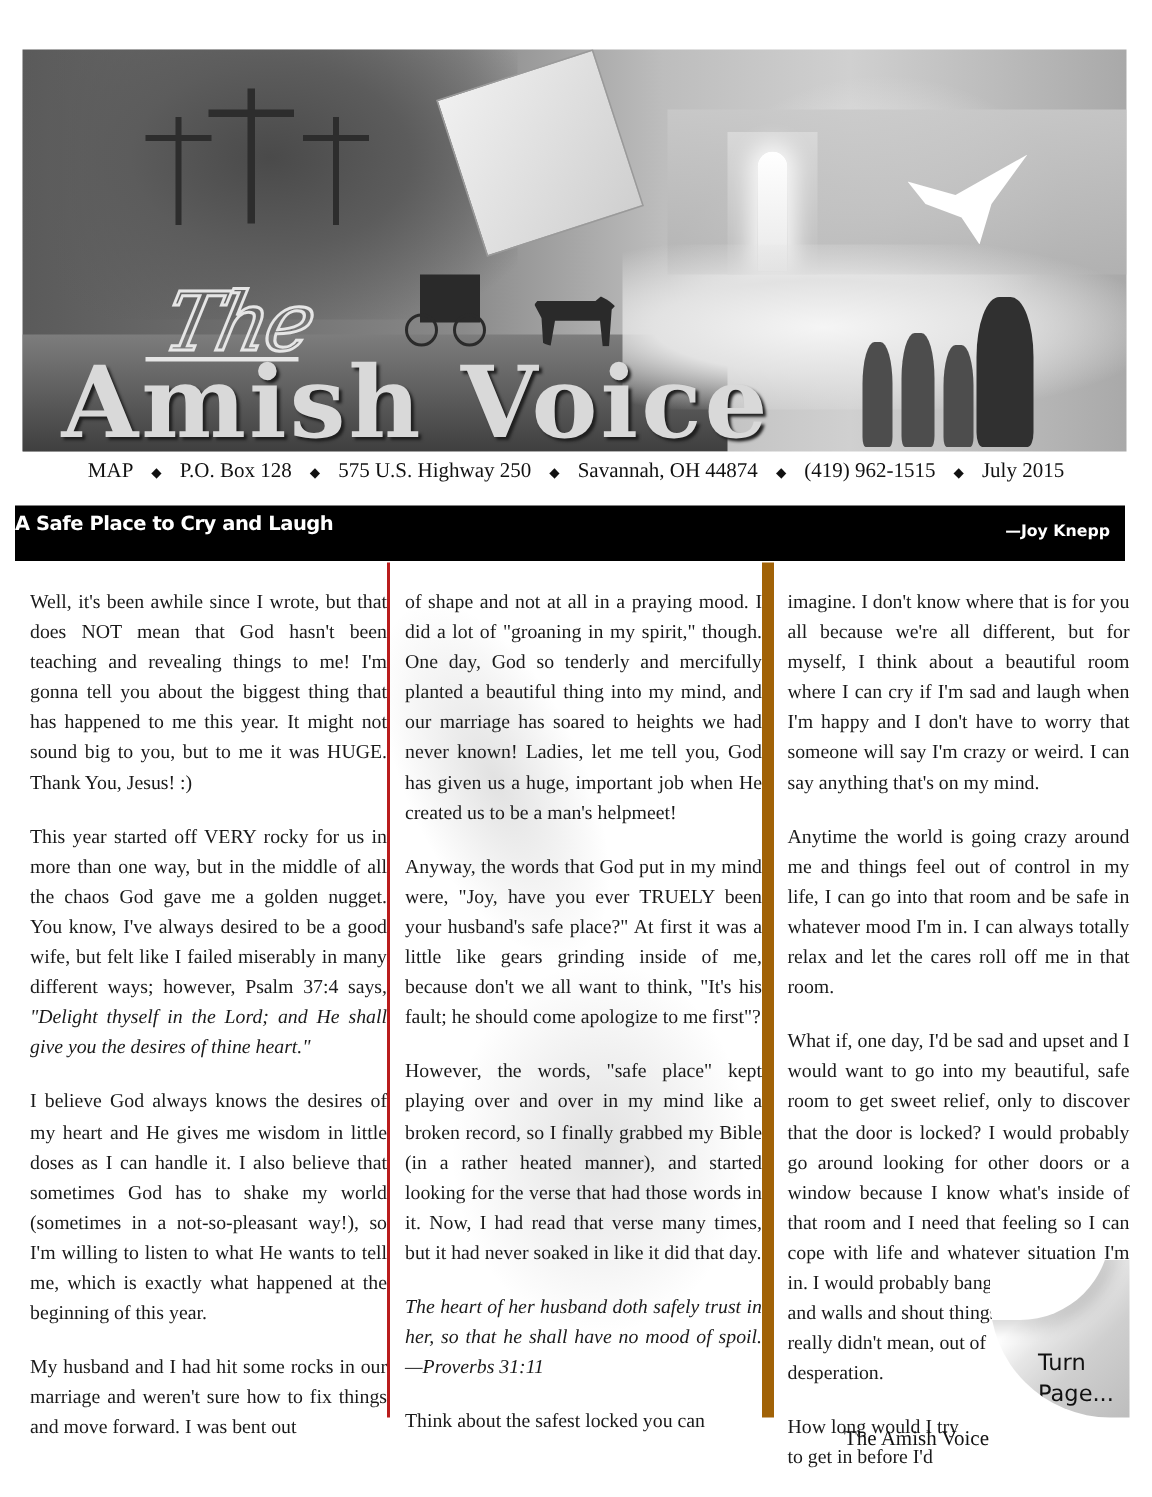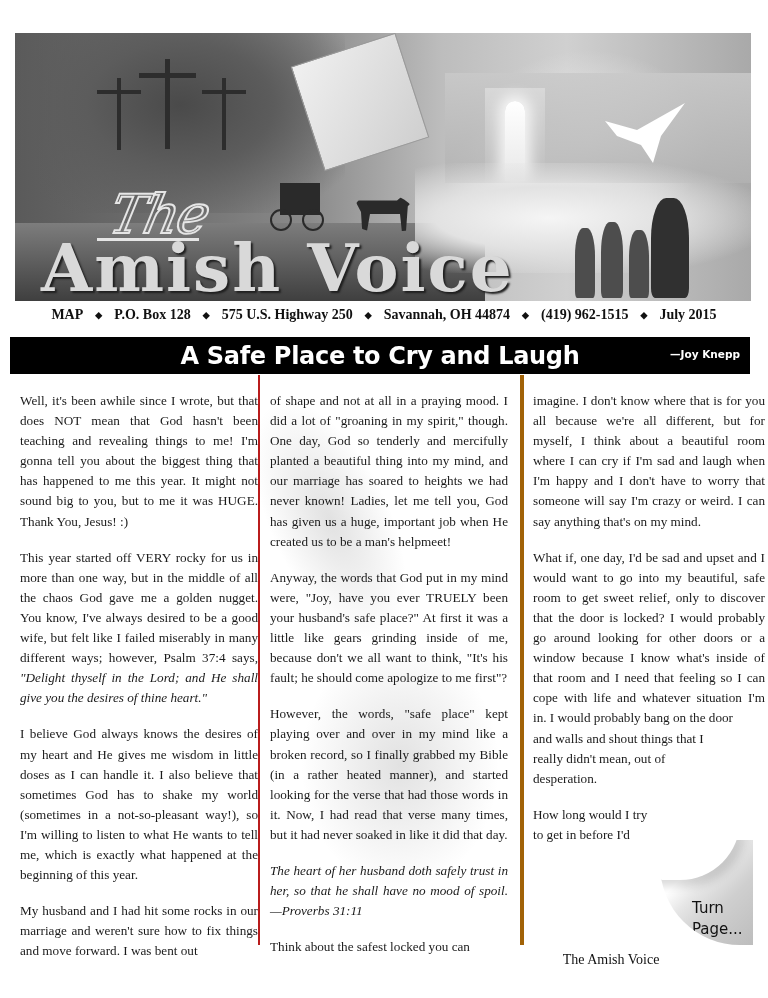--- a/index.html
+++ b/index.html
@@ -97,52 +97,52 @@
     position: absolute; left: 26px; top: 196px;
     font-family: "DejaVu Serif", serif; font-weight: bold; font-size: 66px;
     color: #d9d9d9; letter-spacing: 2px;
     text-shadow: 2px 2px 2px #1f1f1f;
   }
 
   
   .address-line {
     position: absolute; left: 0; top: 304px; width: 768px; height: 22px;
     display: flex; justify-content: center; align-items: center;
-    font-family: "Liberation Serif", serif; font-weight: bold; font-size: 14px; color: #111;
+    font-family: "Liberation Serif", serif; font-weight: normal; font-size: 14px; color: #111;
     white-space: nowrap;
   }
   .address-line .item { padding: 0 0; }
   .address-line .sep { padding: 0 12px; font-size: 9px; }
 
   
   .title-bar {
     position: absolute; left: 10px; top: 337px; width: 740px; height: 37px;
     background: #000;
   }
   .title-bar .headline {
-    position: absolute; left: 0; right: 0; top: 5px; text-align: center;
-    font-family: "DejaVu Sans", sans-serif; font-weight: bold; font-size: 24px; color: #ffffff;
+    position: absolute; left: 0; right: 0; top: 5px; text-align: left;
+    font-family: "DejaVu Sans", sans-serif; font-weight: bold; font-size: 13px; color: #ffffff;
     letter-spacing: -0.3px;
   }
   .title-bar .byline {
     position: absolute; right: 10px; top: 11px;
     font-family: "DejaVu Sans", sans-serif; font-weight: bold; font-size: 10.5px; color: #ffffff;
   }
 
   
   .columns {
     position: absolute; left: 18px; top: 375px; width: 735px; height: 570px;
   }
   .col {
     position: absolute; top: 0; height: 570px;
     font-size: 13.2px; line-height: 20.1px; text-align: justify;
   }
   .col.c-1 { left: 2px; width: 238px; }
   .col.c-2 { left: 249px; width: 237px; border-left: 2px solid #b91c1c; padding-left: 10px; left: 240px; width: 250px; }
-  .col.c-3 { left: 502px; width: 245px; border-left: 4px solid #a16207; padding-left: 9px; }
+  .col.c-3 { left: 490px; width: 245px; border-left: 8px solid #a16207; padding-left: 9px; }
   .col.c-2 { border-right: 0; }
   .col p { margin: 16px 0 12px 0; }
   .col p.tight { margin-bottom: 6px; }
   .col p em { font-style: italic; }
   .verse { font-style: italic; }
 
   .watermark {
     position: absolute; pointer-events: none;
     background: radial-gradient(ellipse at center, rgba(120,120,120,0.22), rgba(120,120,120,0) 70%);
   }
@@ -237,20 +237,21 @@
   <div class="col c-2">
     <p>of shape and not at all in a praying mood.  I did a lot of "groaning in my spirit," though. One day, God so tenderly and mercifully planted a beautiful thing into my mind, and our marriage has soared to heights we had never known!  Ladies, let me tell you, God has given us a huge, important job when He created us to be a man's helpmeet!</p>
     <p>Anyway, the words that God put in my mind were, "Joy, have you ever TRUELY been your husband's safe place?"  At first it was a little like gears grinding inside of me, because don't we all want to think, "It's his fault; he should come apologize to me first"?</p>
     <p>However, the words, "safe place" kept playing over and over in my mind like a broken record, so I finally grabbed my Bible (in a rather heated manner), and started looking for the verse that had those words in it.  Now, I had read that verse many times, but it had never soaked in like it did that day.</p>
     <p class="verse">The heart of her husband doth safely trust in her, so that he shall have no mood of spoil. —Proverbs 31:11</p>
     <p>Think about the safest locked you can</p>
   </div>
 
   <div class="col c-3">
     <p>imagine.  I don't know where that is for you all because we're all different, but for myself, I think about a beautiful room where I can cry if I'm sad and laugh when I'm happy and I don't have to worry that someone will say I'm crazy or weird.  I can say anything that's on my mind.</p>
+    <p>Anytime the world is going crazy around me and things feel out of control in my life, I can go into that room and be safe in whatever mood I'm in. I can always totally relax and let the cares roll off me in that room.</p>
     <p class="tight" style="text-align:justify;">
       <span>What if, one day, I'd be sad and upset and I would want to go into my beautiful, safe room to get sweet relief, only to discover that the door is locked?  I would probably go around looking for other doors or a window because I know what's inside of that room and I need that feeling so I can cope with life and whatever situation I'm in. I would probably bang on the door</span><br>
       <span>and walls and shout things that I</span><br>
       <span>really didn't mean, out of</span><br>
       <span>desperation.</span>
     </p>
     <p style="text-align:left;">
       <span>How long would I try</span><br>
       <span>to get in before I'd</span>
     </p>

